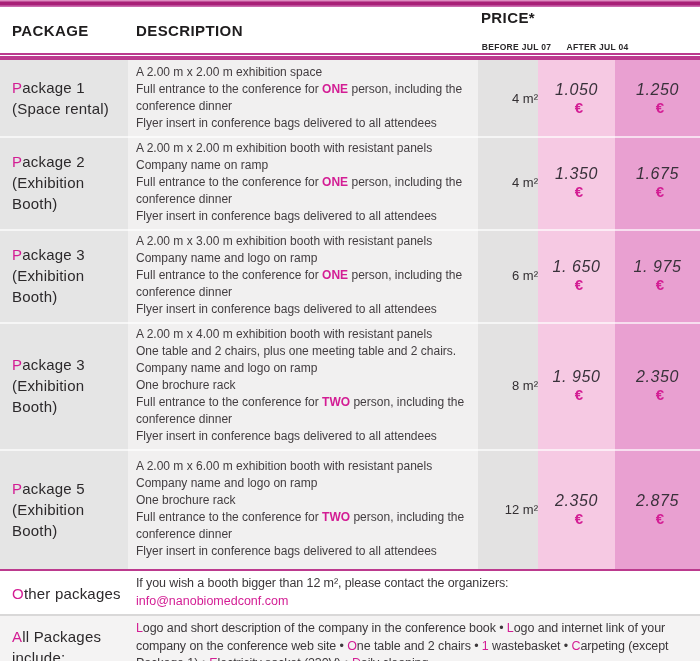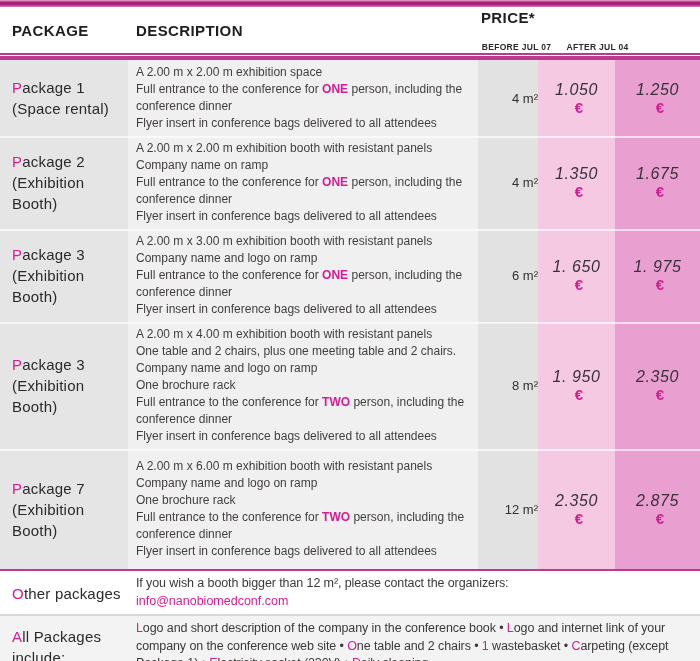--- a/index.html
+++ b/index.html
@@ -163,21 +163,21 @@
         <span class="eur">€</span>
       </div>
     <div class="cell c-after">
         <span class="amt">2.350</span>
         <span class="eur">€</span>
       </div>
   </div>
 
   <div class="row r5">
     <div class="cell c-pkg">
-      <div class="pkgname"><span class="hl">P</span><span>ackage 7</span></div>
+      <div class="pkgname"><span class="hl">P</span><span>ackage 5</span></div>
       <div class="pkgsub">(Exhibition Booth)</div>
     </div>
     <div class="cell c-desc">
         <div class="dline"><span>A 2.00 m x 6.00 m exhibition booth with resistant panels</span></div>
         <div class="dline"><span>Company name and logo on ramp</span></div>
         <div class="dline"><span>One brochure rack</span></div>
         <div class="dline"><span>Full entrance to the conference for </span><span class="hl">TWO</span><span> person, including the conference dinner</span></div>
         <div class="dline"><span>Flyer insert in conference bags delivered to all attendees</span></div>
       </div>
     <div class="cell c-size">

